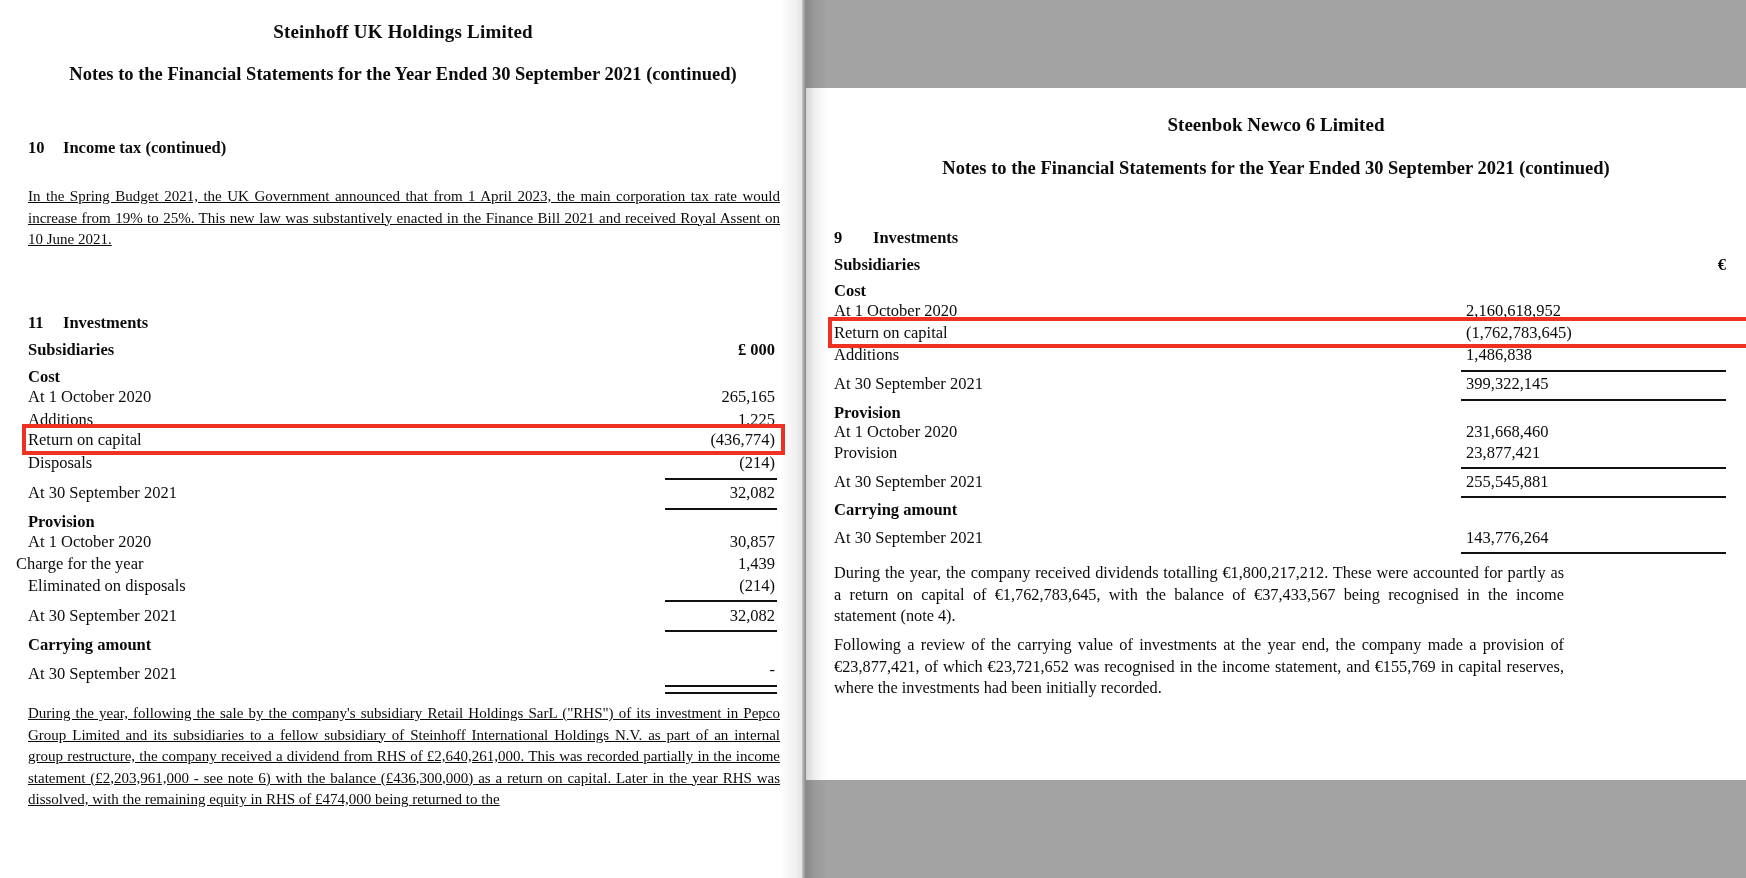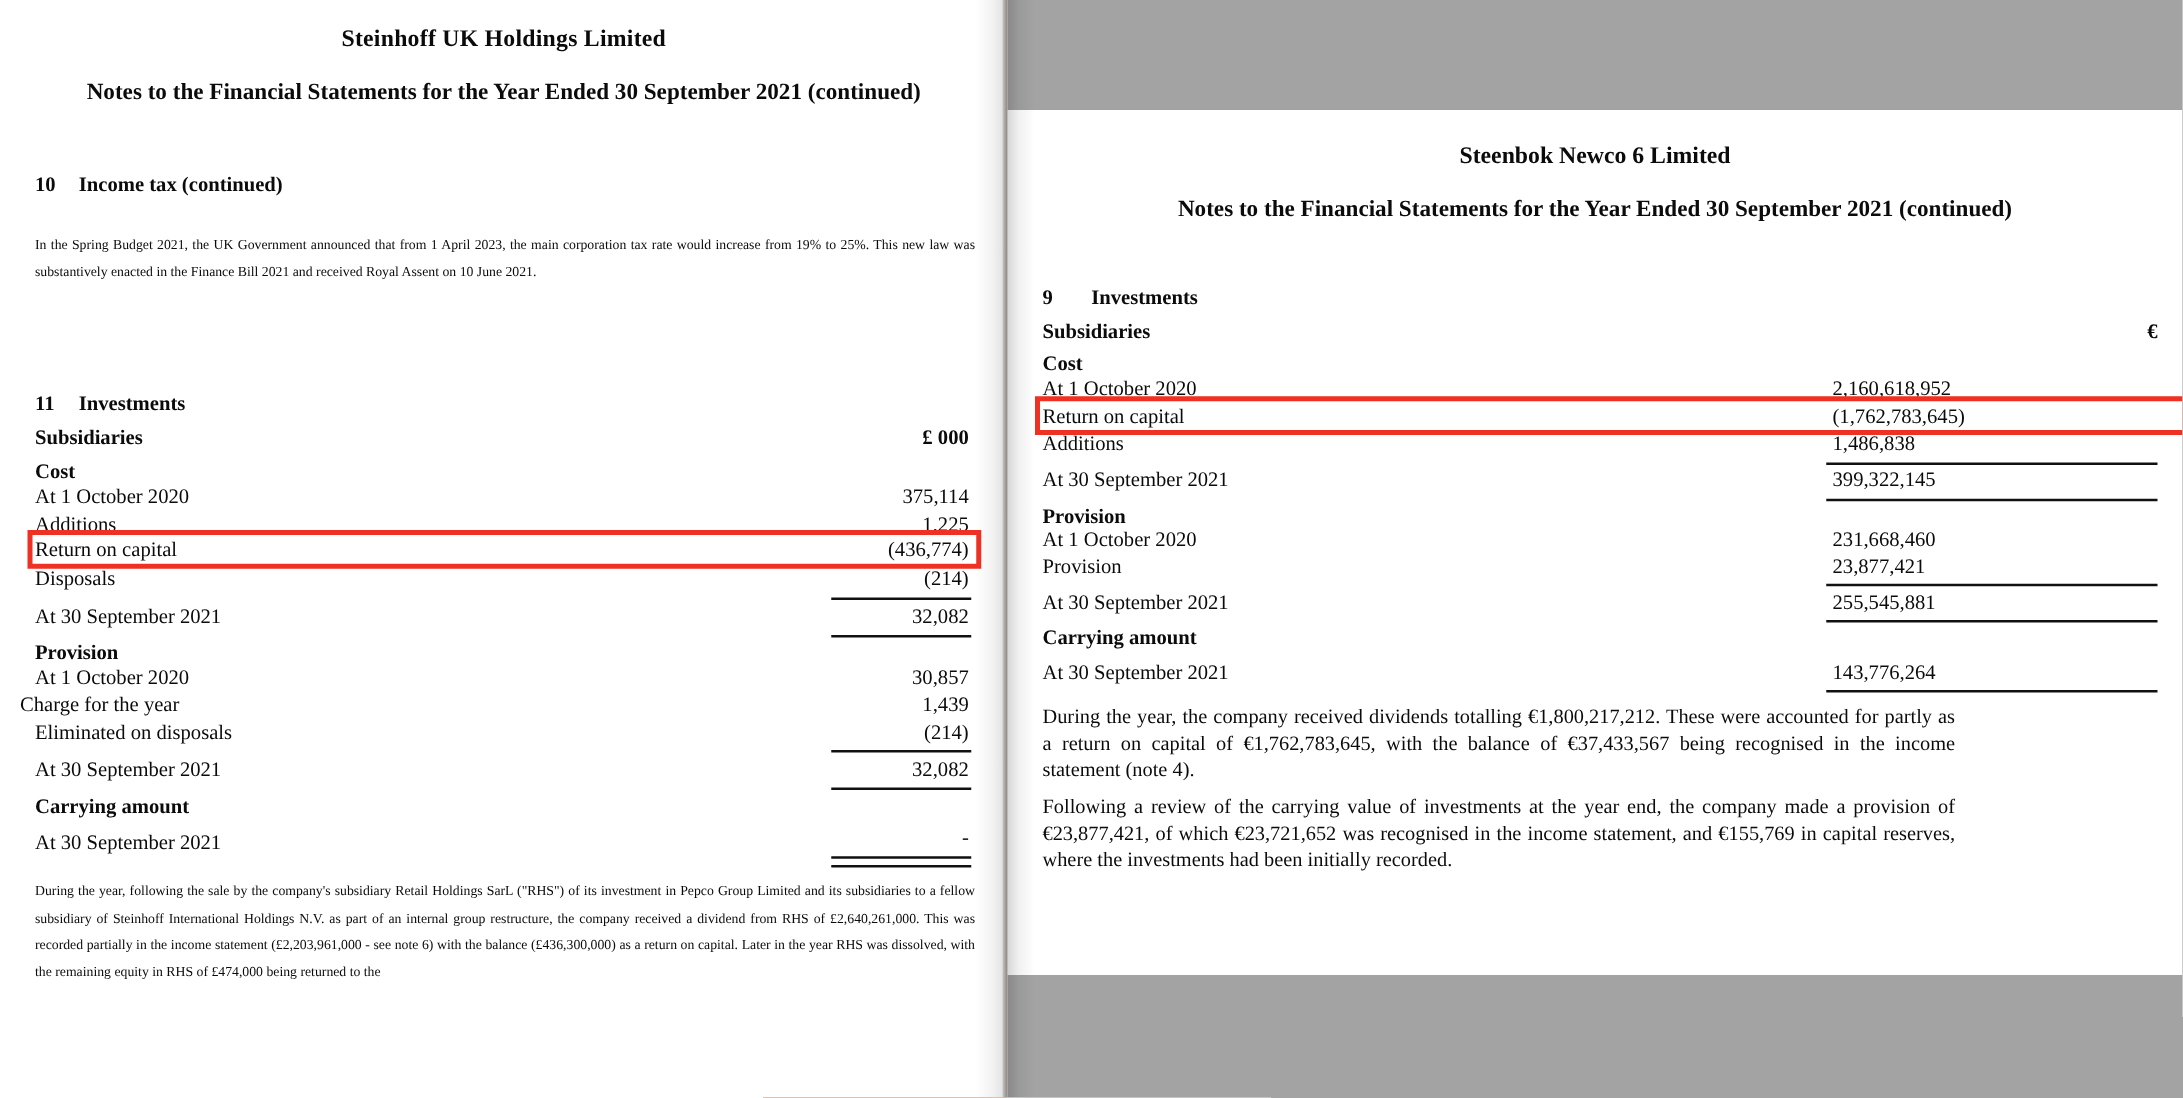--- a/index.html
+++ b/index.html
@@ -8,21 +8,21 @@
     background:#ffffff;
     font-family:"Liberation Serif","DejaVu Serif",serif;
     color:#0b0b0b;
     -webkit-font-smoothing:antialiased;
   }
   .stage{position:relative;width:1746px;height:878px;overflow:hidden;}
 
   
   .page-left{
     position:absolute;left:0;top:0;width:806px;height:878px;
-    background:#f97316;overflow:hidden;
+    background:#ec4899;overflow:hidden;
   }
   .page-left .paper{
     position:absolute;left:0;top:0;width:806px;height:878px;
     background:#ffffff;
   }
   
   .left-gutter{
     position:absolute;right:0;top:0;width:26px;height:878px;
     background:linear-gradient(to right,rgba(0,0,0,0) 0%,rgba(0,0,0,0.05) 55%,rgba(0,0,0,0.14) 100%);
     pointer-events:none;
@@ -37,22 +37,23 @@
     width:806px;text-align:center;font-weight:bold;font-size:19px;
     letter-spacing:.2px;
   }
   .lsub{
     width:806px;text-align:center;font-weight:bold;font-size:18.5px;
   }
   .lnotehead{font-weight:bold;font-size:16.5px;}
   .lbold{font-weight:bold;font-size:16.5px;}
   .lrow{font-size:16.5px;}
   .lpara{
-    font-size:11px;line-height:21.5px;text-align:justify;
+    font-size:15px;line-height:21.5px;text-align:justify;
     width:752px;
+    text-decoration:underline;
   }
 
   .num{
     position:absolute;text-align:right;font-size:16.5px;font-weight:bold;
     width:180px;
   }
   .numplain{
     position:absolute;text-align:right;font-size:16.5px;
     width:180px;
   }
@@ -114,21 +115,21 @@
 
     <div class="L lnotehead" style="left:28px;top:313px;">11</div>
     <div class="L lnotehead" style="left:63px;top:313px;">Investments</div>
 
     <div class="L lbold" style="left:28px;top:340px;">Subsidiaries</div>
     <div class="num" style="left:595px;top:340px;">£ 000</div>
 
     <div class="L lbold" style="left:28px;top:367px;">Cost</div>
 
     <div class="L lrow" style="left:28px;top:387px;">At 1 October 2020</div>
-    <div class="numplain" style="left:595px;top:387px;">375,114</div>
+    <div class="numplain" style="left:595px;top:387px;">265,165</div>
 
     <div class="L lrow" style="left:28px;top:410px;">Additions</div>
     <div class="numplain" style="left:595px;top:410px;">1,225</div>
 
     <div class="L lrow" style="left:28px;top:430px;">Return on capital</div>
     <div class="numplain" style="left:595px;top:430px;">(436,774)</div>
 
     <div class="redbox" style="left:22px;top:424px;width:763px;height:31px;"></div>
 
     <div class="L lrow" style="left:28px;top:453px;">Disposals</div>

